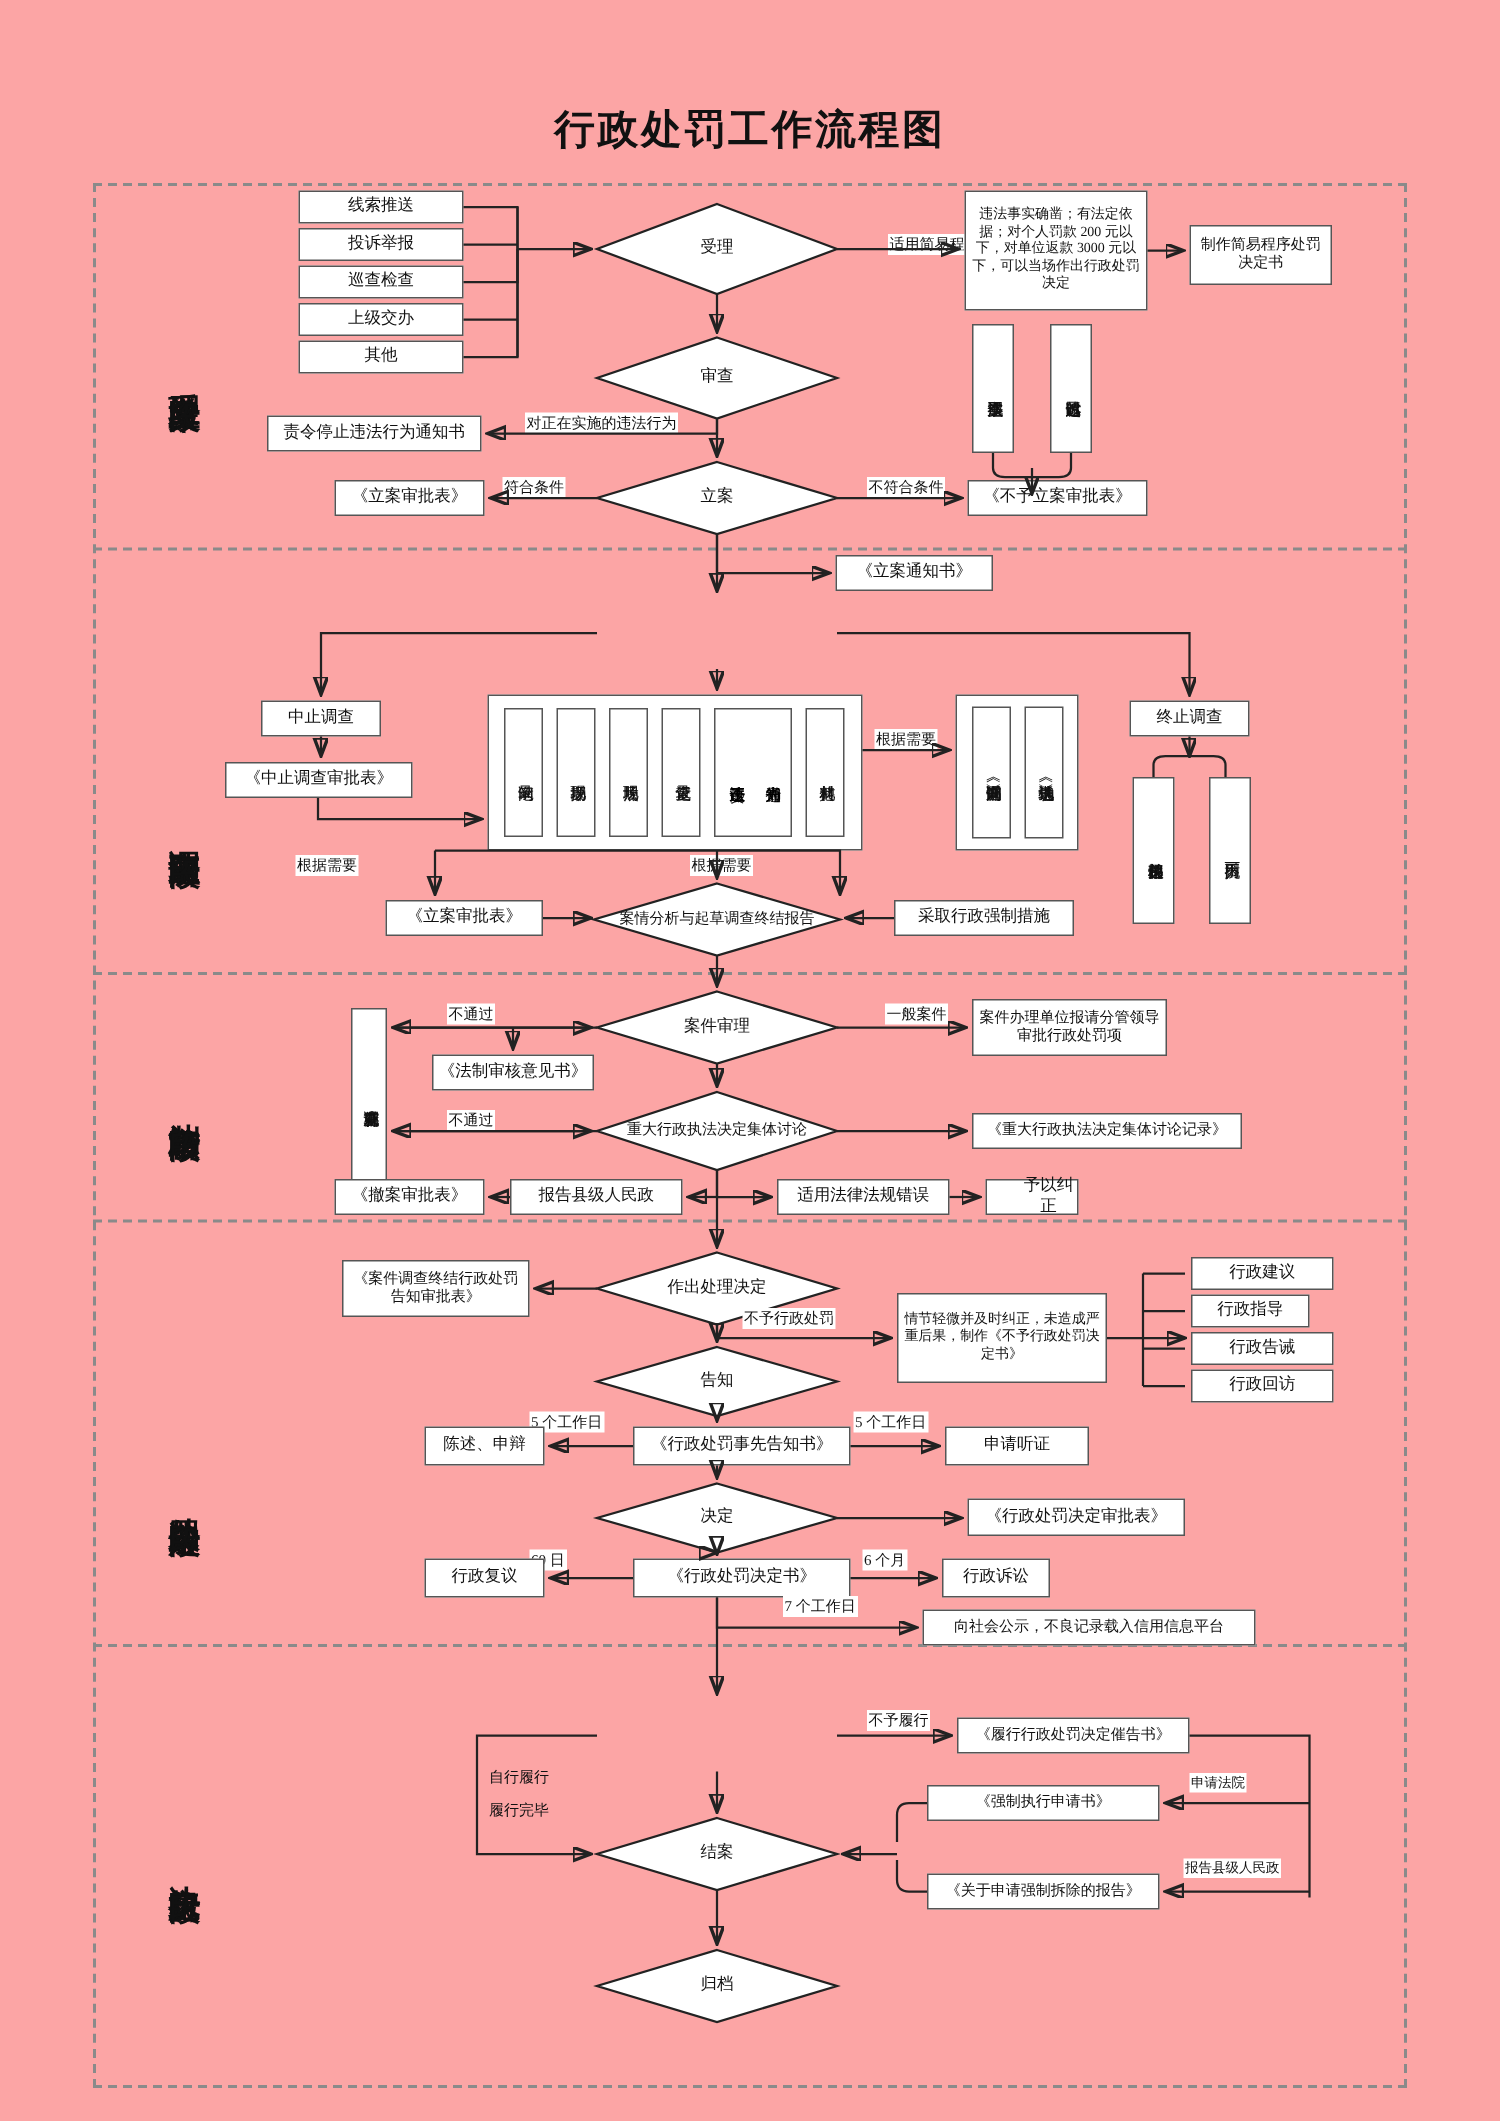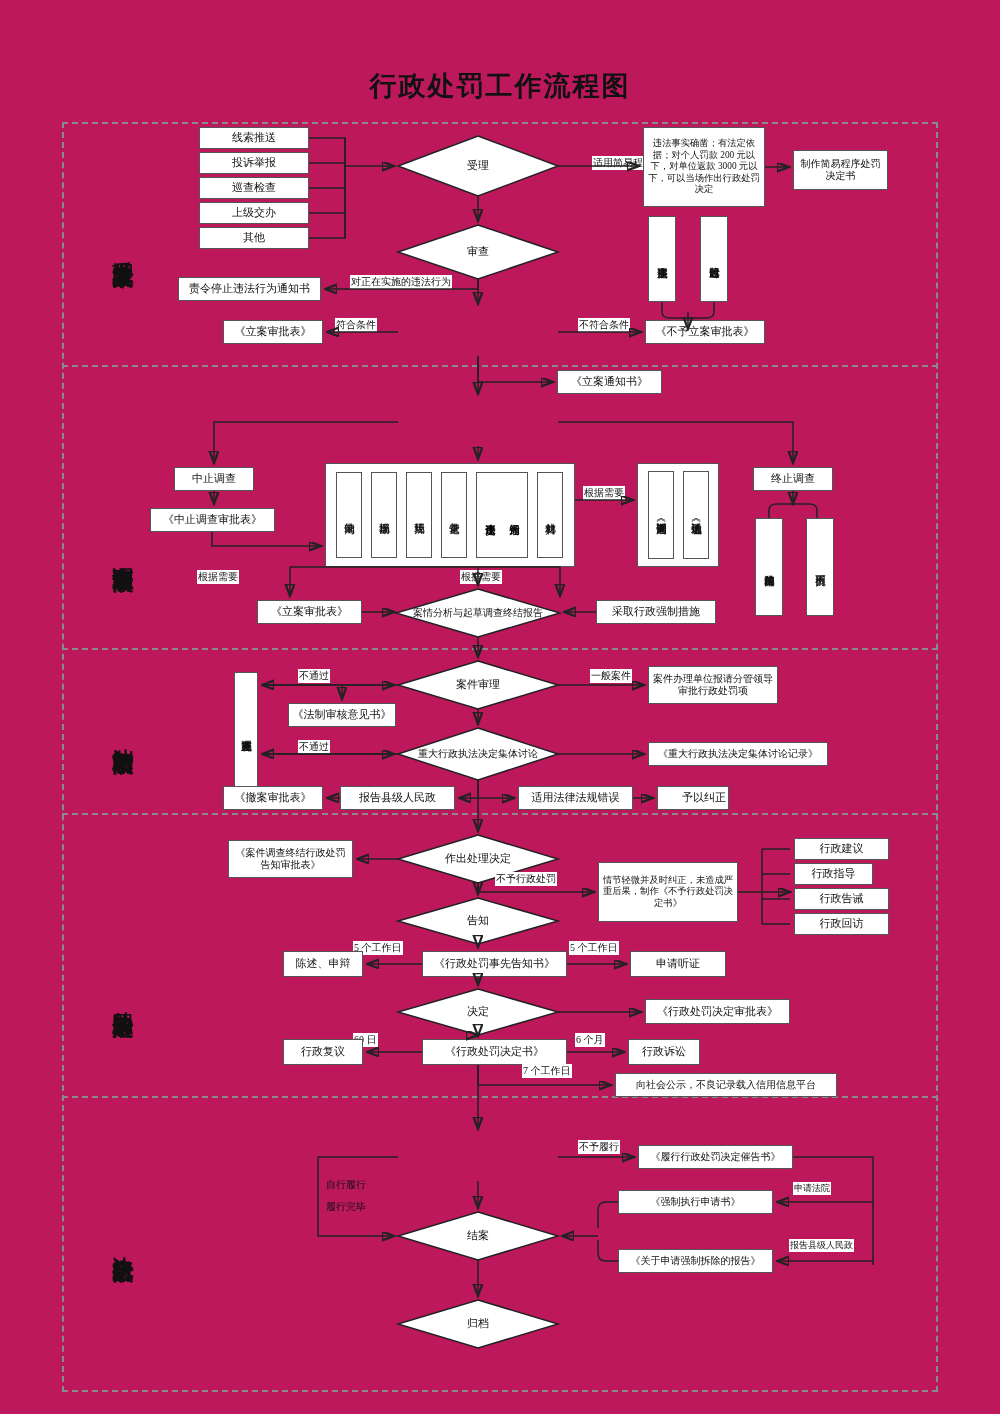--- a/index.html
+++ b/index.html
@@ -1,17 +1,17 @@
 <!DOCTYPE html>
 <html><head>
 <meta charset="utf-8">
 <style>
   html,body{margin:0;padding:0;background:#fff;}
   body{font-family:"Liberation Sans","DejaVu Sans",sans-serif;}
-  #page{position:relative;width:1000px;height:1414px;background:#be185d;overflow:hidden;}
+  #page{position:relative;width:1000px;height:1414px;background:#fca5a5;overflow:hidden;}
 
   #title{position:absolute;left:0;top:68px;width:1000px;text-align:center;
          font-family:"Liberation Serif","DejaVu Serif",serif;
          font-size:27px;font-weight:bold;letter-spacing:2px;color:#111;}
 
   #frame{position:absolute;left:62px;top:122px;width:876px;height:1270px;
          border:2px dashed #8a8a8a;box-sizing:border-box;}
 
   .divider{position:absolute;left:62px;width:876px;height:0;
            border-top:2px dashed #8a8a8a;}
@@ -91,20 +91,26 @@
       </svg>
     <div class="cap">审查</div>
   </div>
 
   <div class="vbox" style="left:648px;top:216px;width:28px;height:86px;">违法事实不成立</div>
   <div class="vbox" style="left:700px;top:216px;width:28px;height:86px;">已超过追诉时效</div>
 
   <div class="lbl" style="left:350px;top:275px;text-align:right;">对正在实施的违法行为</div>
   <div class="box" style="left:178px;top:277px;width:143px;height:24px;">责令停止违法行为通知书</div>
 
+  <div class="dia" style="left:398px;top:308px;width:160px;height:48px;">
+    <svg width="160" height="48">
+        <polygon points="80,0 160,24 80,48 0,24" fill="#fff" stroke="#222" stroke-width="1.5"></polygon>
+      </svg>
+    <div class="cap">立案</div>
+  </div>
 
   <div class="lbl" style="left:335px;top:318px;">符合条件</div>
   <div class="box" style="left:223px;top:320px;width:100px;height:24px;">《立案审批表》</div>
   <div class="lbl" style="left:578px;top:318px;">不符合条件</div>
   <div class="box" style="left:645px;top:320px;width:120px;height:24px;">《不予立案审批表》</div>
 
   <div class="box" style="left:557px;top:370px;width:105px;height:24px;">《立案通知书》</div>
 
 
   <div class="box" style="left:174px;top:467px;width:80px;height:24px;">中止调查</div>
@@ -167,21 +173,21 @@
         <polygon points="80,0 160,26 80,52 0,26" fill="#fff" stroke="#222" stroke-width="1.5"></polygon>
       </svg>
     <div class="cap" style="font-size:10px;">重大行政执法决定集体讨论</div>
   </div>
 
   <div class="box sm" style="left:648px;top:742px;width:180px;height:24px;">《重大行政执法决定集体讨论记录》</div>
 
   <div class="box" style="left:223px;top:786px;width:100px;height:24px;">《撤案审批表》</div>
   <div class="box" style="left:340px;top:786px;width:115px;height:24px;">报告县级人民政</div>
   <div class="box" style="left:518px;top:786px;width:115px;height:24px;">适用法律法规错误</div>
-  <div class="box" style="left:657px;top:786px;width:72px;height:24px;padding-left:24px;">予以纠正</div>
+  <div class="box" style="left:657px;top:786px;width:62px;height:24px;padding-left:24px;">予以纠正</div>
 
   <div class="box sm" style="left:228px;top:840px;width:125px;height:38px;">《案件调查终结行政处罚告知审批表》</div>
 
   <div class="dia" style="left:398px;top:835px;width:160px;height:48px;">
     <svg width="160" height="48">
         <polygon points="80,0 160,24 80,48 0,24" fill="#fff" stroke="#222" stroke-width="1.5"></polygon>
       </svg>
     <div class="cap">作出处理决定</div>
   </div>
 

